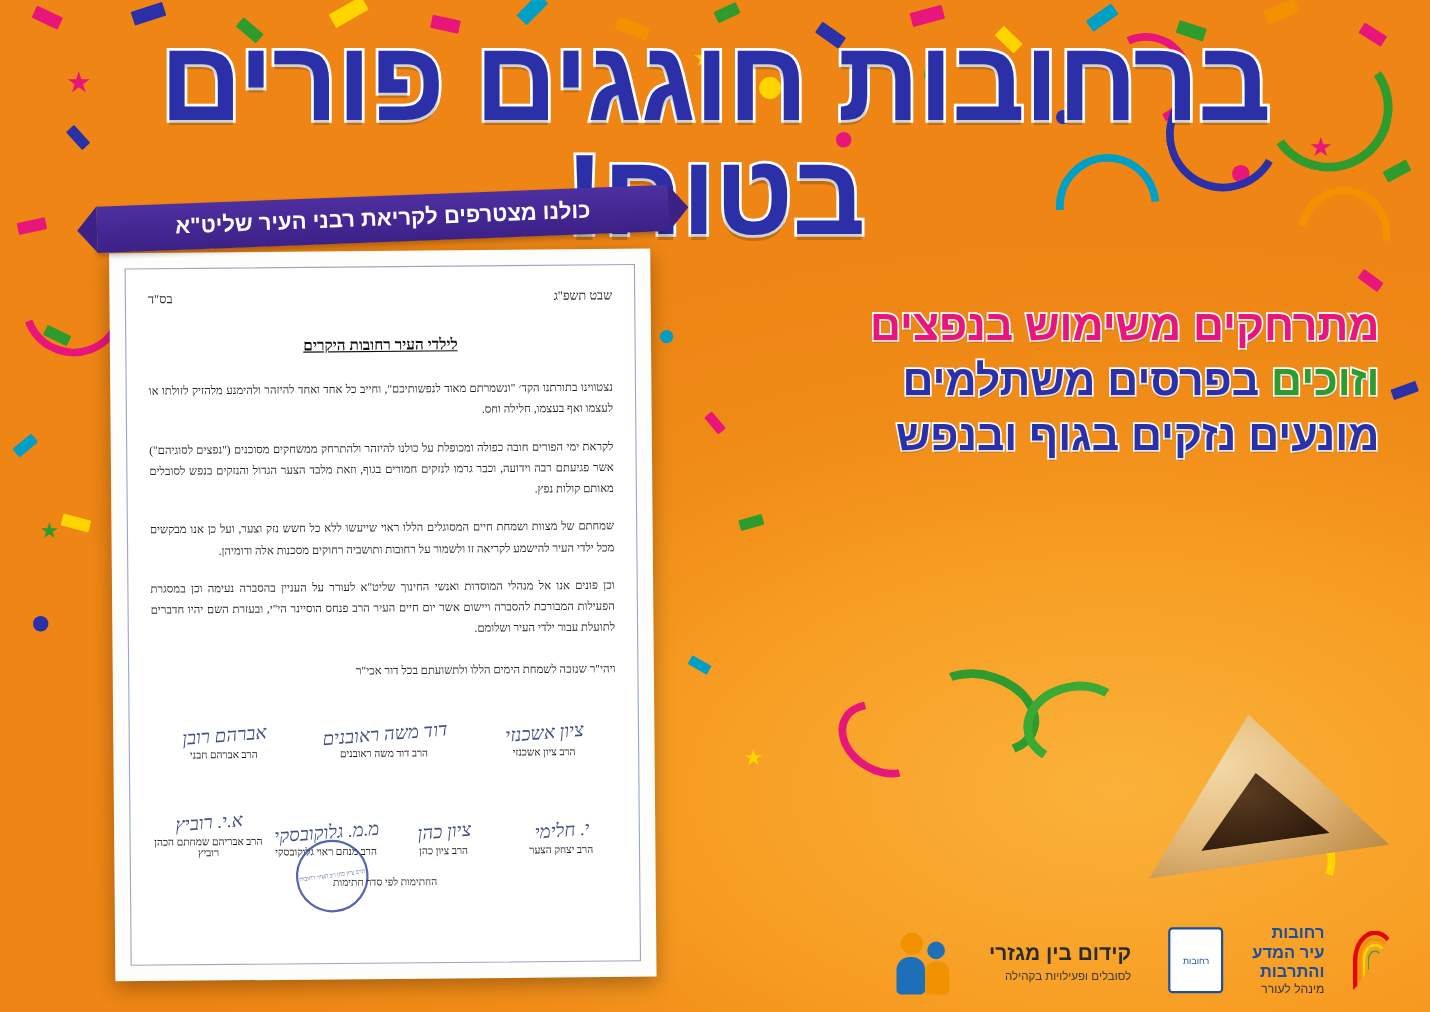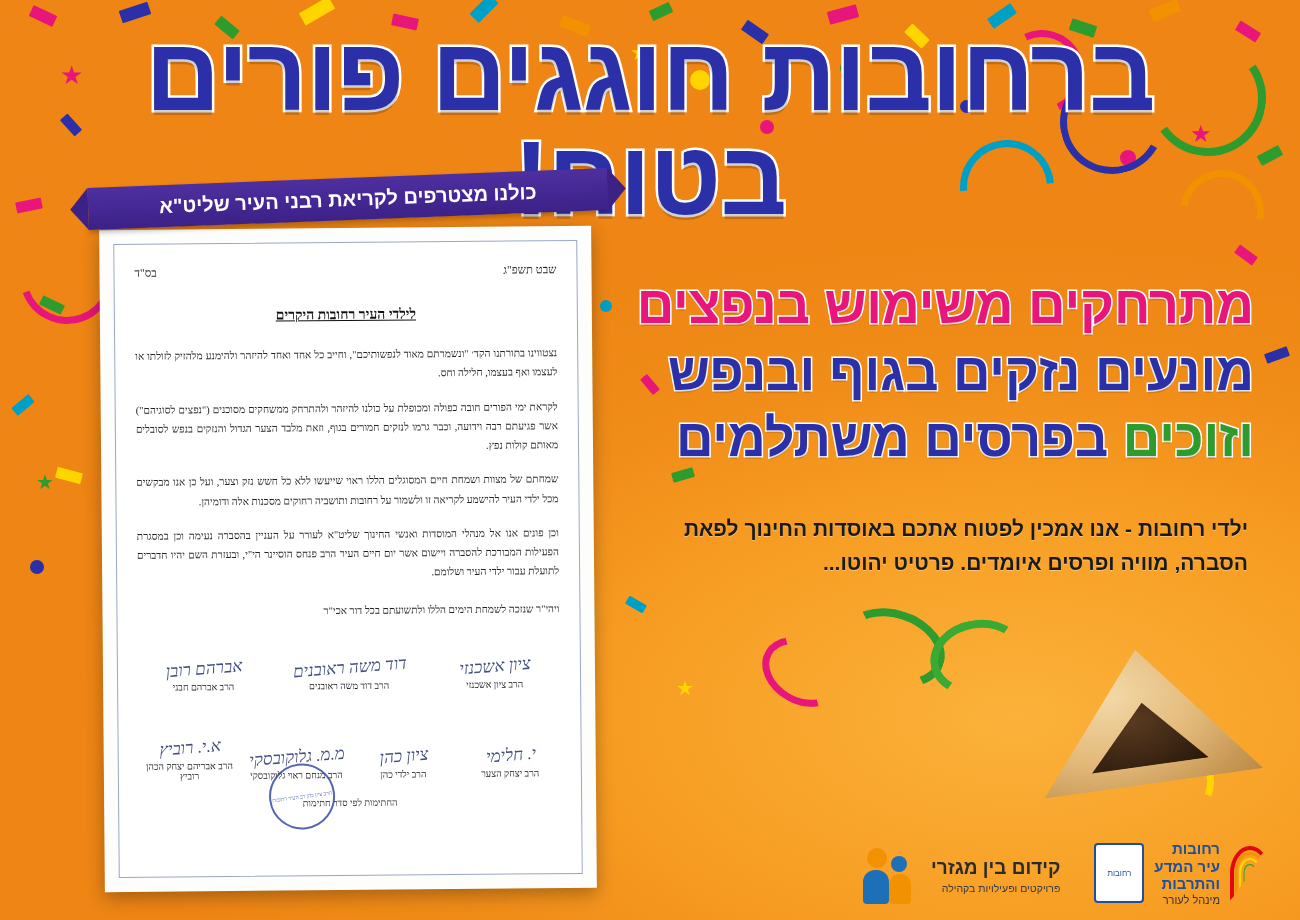--- a/index.html
+++ b/index.html
@@ -98,21 +98,21 @@
     position:absolute;left:150px;top:520px;width:62px;height:62px;border-radius:50%;
     border:2px solid #2d3fa0;color:#2d3fa0;font-size:5.5px;line-height:1.25;
     display:flex;align-items:center;justify-content:center;text-align:center;
     transform:rotate(-7deg);opacity:.8;
   }
   .doc-foot{font-size:9.5px;text-align:center;margin-top:18px;color:#222;}
 
   
   .slogans{position:absolute;right:46px;top:272px;width:600px;direction:rtl;text-align:right;z-index:6;}
   .slogan{
-    font-weight:bold;font-size:52px;line-height:1.28;
+    font-weight:bold;font-size:39px;line-height:1.28;
     -webkit-text-stroke:3px #FFFFFF;paint-order:stroke fill;
     text-shadow:0 3px 0 rgba(0,0,0,.12);
     white-space:nowrap;
   }
   .s1{color:#E8157B;}
   .s2{color:#2B2FA8;}
   .s3 .g{color:#2E9B2E;}
   .s3 .b{color:#2B2FA8;}
 
   .subtext{
@@ -132,21 +132,21 @@
   }
   .haman-fill{
     position:absolute;left:72px;top:70px;width:128px;height:72px;
     background:radial-gradient(ellipse at 40% 30%, #5A3B20 0%, #3A2412 60%, #241407 100%);
     clip-path:polygon(50% 6%, 96% 94%, 4% 94%);
     transform:rotate(-8deg);
   }
 
   
   .logos{position:absolute;right:30px;bottom:14px;display:flex;align-items:flex-end;gap:34px;z-index:7;direction:rtl;}
-  .logo{display:flex;align-items:center;gap:10px;direction:rtl;}
+  .logo{display:flex;align-items:center;gap:26px;direction:rtl;}
   .logo-text{text-align:right;direction:rtl;}
   .logo-text .l1{font-size:19px;font-weight:bold;color:#2b2b2b;line-height:1.1;}
   .logo-text .l2{font-size:10.5px;color:#3a3a3a;margin-top:3px;}
   .logo2 .l1{font-size:15px;color:#1d4f9c;line-height:1.15;}
   .logo2 .l2{font-size:11px;color:#333;margin-top:2px;}
   .city-emblem{
     width:46px;height:56px;background:#fff;border:2px solid #1d4f9c;border-radius:4px;
     display:flex;align-items:center;justify-content:center;font-size:8px;color:#1d4f9c;text-align:center;
   }
   .kidum-mark{position:relative;width:62px;height:60px;}
@@ -257,49 +257,48 @@
           </div>
         </div>
 
         <div class="sig-row sig-row2" style="margin-top:26px;">
           <div class="sig-cell">
             <div class="sig-mark">י. חלימי</div>
             <div class="sig-name">הרב יצחק הצער</div>
           </div>
           <div class="sig-cell">
             <div class="sig-mark">ציון כהן</div>
-            <div class="sig-name">הרב ילדי כהן</div>
+            <div class="sig-name">הרב ציון כהן</div>
           </div>
           <div class="sig-cell">
             <div class="sig-mark">מ.מ. גלוקובסקי</div>
             <div class="sig-name">הרב מנחם ראוי גלוקובסקי</div>
           </div>
           <div class="sig-cell">
             <div class="sig-mark">א.י. רוביץ</div>
-            <div class="sig-name">הרב אבריהם יצחק הכהן רוביץ</div>
+            <div class="sig-name">הרב אבריהם שמחתם הכהן רוביץ</div>
           </div>
         </div>
       </div>
 
       <div class="stamp">הרב ציון כהן רב העיר רחובות</div>
 
       <div class="doc-foot">החתימות לפי סדר חתימות</div>
     </div>
   </div>
 
   <div class="slogans">
     <div class="slogan s1">מתרחקים משימוש בנפצים</div>
-    <div class="slogan s2">מונעים נזקים בגוף ובנפש</div>
     <div class="slogan s3">
       <span class="g">וזוכים</span>
       <span class="b">בפרסים משתלמים</span>
     </div>
-  </div>
-
-  <div class="subtext">ילדי רחובות - אנו אמכין לפטוח אתכם באוסדות החינוך לפאת הסברה, מוויה ופרסים איומדים. פרטיט יהוטו...</div>
+    <div class="slogan s2">מונעים נזקים בגוף ובנפש</div>
+  </div>
+
 
   <div class="hamanHolder">
     <div class="haman"></div>
     <div class="haman-fill"></div>
   </div>
 
   <div class="logos">
     <div class="logo logo2">
       <div class="rainbow">
           <i></i>
@@ -312,21 +311,21 @@
 עיר המדע
 והתרבות</div>
         <div class="l2">מינהל לעורר</div>
       </div>
       <div class="city-emblem">רחובות</div>
     </div>
 
     <div class="logo">
       <div class="logo-text">
         <div class="l1">קידום בין מגזרי</div>
-        <div class="l2">פרויקטים ופעילויות בקהילה</div>
+        <div class="l2">לסובלים ופעילויות בקהילה</div>
       </div>
       <div class="kidum-mark">
         <span class="b1"></span>
           <span class="b2"></span>
           <span class="b3"></span>
           <span class="b4"></span>
       </div>
     </div>
   </div>
 

